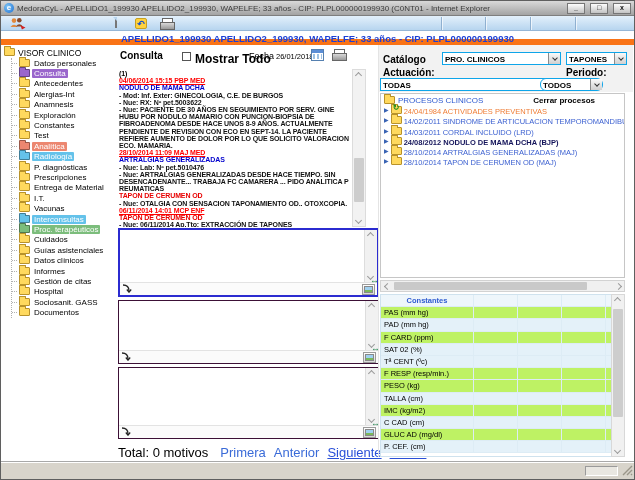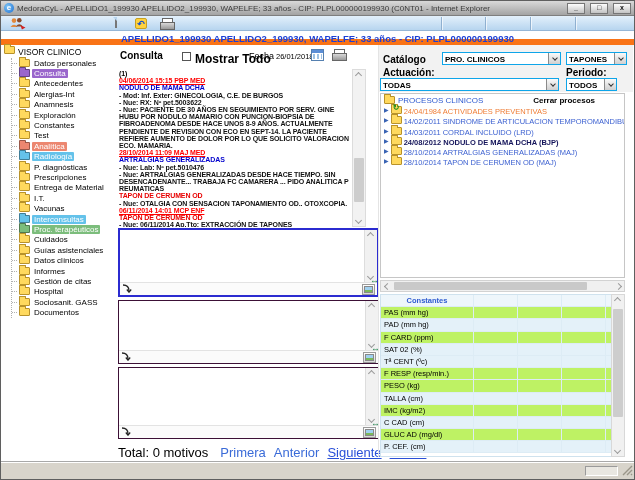--- a/index.html
+++ b/index.html
@@ -26,21 +26,21 @@
   .undo-ic{width:12px;height:11px;background:#ffd23e;border:1px solid #c8a020;border-radius:2px;
     color:#1a50c8;font-size:9px;line-height:10px;text-align:center;font-weight:bold;}
   .printer{width:13px;height:11px;position:relative;}
   .printer::before{content:"";position:absolute;left:2px;top:0;width:9px;height:5px;background:#fff;border:1px solid #666;}
   .printer::after{content:"";position:absolute;left:0;top:4px;width:13px;height:6px;background:linear-gradient(#d8d8d8,#9a9a9a);border:1px solid #666;}
   
   .patientbar{position:absolute;left:0;top:30px;right:0;height:14px;background:#fff;
     border-bottom:6px solid #f97316;text-align:center;font-weight:bold;font-size:9.5px;color:#1d3fd4;padding-top:2px;}
   
   .tree{position:absolute;left:3px;top:46px;width:113px;bottom:20px;}
-  .tree-root{display:flex;gap:3px;height:11px;font-size:8.5px;}
+  .tree-root{display:flex;align-items:center;gap:3px;height:11px;font-size:8.5px;}
   .tree-items{margin-left:7px;border-left:1px dotted #b0b0b0;}
   .tree-item{display:flex;align-items:center;height:10.4px;gap:2px;cursor:default;}
   .stub{width:5px;border-top:1px dotted #b0b0b0;flex:none;}
   .folder{width:11px;height:8px;background:#ffd95e;border:1px solid #b8922a;border-radius:1px;position:relative;flex:none;margin-top:-1px;}
   .folder::before{content:"";position:absolute;top:-3px;left:-1px;width:5px;height:2px;background:inherit;
     border:1px solid;border-color:inherit;border-bottom:none;border-radius:1px 1px 0 0;}
   .folder.refresh::after{content:"↻";position:absolute;left:1px;top:-3px;color:#1e8c1e;font-size:8px;font-weight:bold;line-height:8px;}
   .tree-label{white-space:nowrap;padding:0 2px;line-height:9px;border-radius:1px;}
   
   .consulta-title{position:absolute;left:119px;top:49px;font-size:10px;font-weight:bold;}
@@ -421,21 +421,21 @@
       </span>
   </div>
   <span class="flabel" style="left:382px;top:66px;">Actuación:</span>
   <span class="flabel" style="left:565px;top:66px;">Periodo:</span>
   <div class="sel" style="left:379px;top:77px;width:179px;">
     <span class="sel-val">TODAS</span>
     <span class="sel-btn">
         <span class="chev dn"></span>
       </span>
   </div>
-  <div class="sel" style="left:565px;top:77px;width:51px;">
+  <div class="sel" style="left:539px;top:77px;width:63px;border-radius:6px;">
     <span class="sel-val">TODOS</span>
     <span class="sel-btn">
         <span class="chev dn"></span>
       </span>
   </div>
 
   <div class="procs">
     <div class="procs-header">
       <span class="folder"></span>
       <span class="procs-title">PROCESOS CLINICOS</span>

